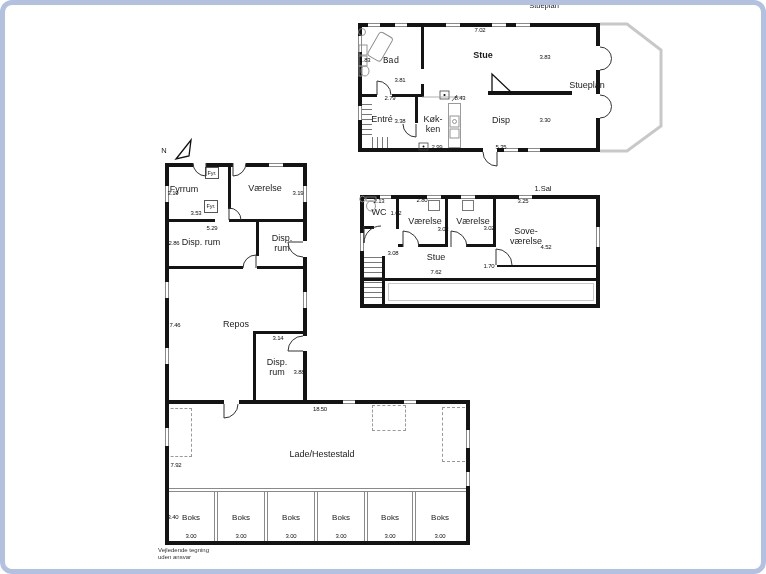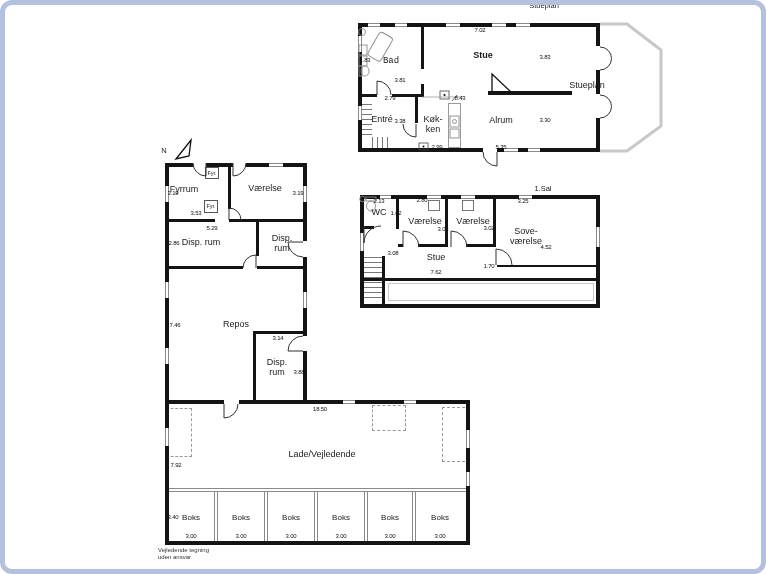--- a/index.html
+++ b/index.html
@@ -180,21 +180,21 @@
       <circle cx="362.5" cy="199" r="2.8"></circle>
     </g>
   </svg>
 
   <span class="lbl title" style="left:544px;top:6px;">Stueplan</span>
   <span class="lbl room" style="left:391px;top:62px;font-family:Liberation Mono, monospace;">Bad</span>
   <span class="lbl room" style="left:483px;top:56px;font-weight:bold;">Stue</span>
   <span class="lbl room" style="left:382px;top:120px;">Entré</span>
   <span class="lbl room" style="left:433px;top:125px;">Køk-
 ken</span>
-  <span class="lbl room" style="left:501px;top:121px;">Alrum</span>
+  <span class="lbl room" style="left:501px;top:121px;">Disp</span>
   <span class="lbl room" style="left:587px;top:86px;">Stueplan</span>
   <span class="lbl dim" style="left:480px;top:30px;">7.02</span>
   <span class="lbl dim" style="left:365px;top:60px;">1.83</span>
   <span class="lbl dim" style="left:400px;top:80px;">3.81</span>
   <span class="lbl dim" style="left:545px;top:57px;">3.83</span>
   <span class="lbl dim" style="left:390px;top:98px;">2.79</span>
   <span class="lbl dim" style="left:460px;top:98px;">8.43</span>
   <span class="lbl dim" style="left:400px;top:121px;">3.38</span>
   <span class="lbl dim" style="left:437px;top:147px;">2.99</span>
   <span class="lbl dim" style="left:501px;top:147px;">5.35</span>
@@ -222,21 +222,21 @@
   <span class="lbl room" style="left:184px;top:190px;">Fyrrum</span>
   <span class="lbl room" style="left:265px;top:189px;">Værelse</span>
   <span class="lbl tiny" style="left:212px;top:173px;">Fyr.</span>
   <span class="lbl tiny" style="left:211px;top:206px;">Fyr.</span>
   <span class="lbl room" style="left:201px;top:243px;">Disp. rum</span>
   <span class="lbl room" style="left:282px;top:244px;">Disp.
 rum</span>
   <span class="lbl room" style="left:236px;top:325px;">Repos</span>
   <span class="lbl room" style="left:277px;top:368px;">Disp.
 rum</span>
-  <span class="lbl room" style="left:322px;top:455px;">Lade/Vejledende</span>
+  <span class="lbl room" style="left:322px;top:455px;">Lade/Hestestald</span>
   <span class="lbl dim" style="left:173px;top:193px;">3.19</span>
   <span class="lbl dim" style="left:298px;top:193px;">3.19</span>
   <span class="lbl dim" style="left:196px;top:213px;">3.53</span>
   <span class="lbl dim" style="left:212px;top:228px;">5.29</span>
   <span class="lbl dim" style="left:174px;top:243px;">2.86</span>
   <span class="lbl dim" style="left:175px;top:325px;">7.46</span>
   <span class="lbl dim" style="left:278px;top:338px;">3.14</span>
   <span class="lbl dim" style="left:299px;top:372px;">3.88</span>
   <span class="lbl dim" style="left:320px;top:409px;">18.50</span>
   <span class="lbl dim" style="left:176px;top:465px;">7.92</span>

